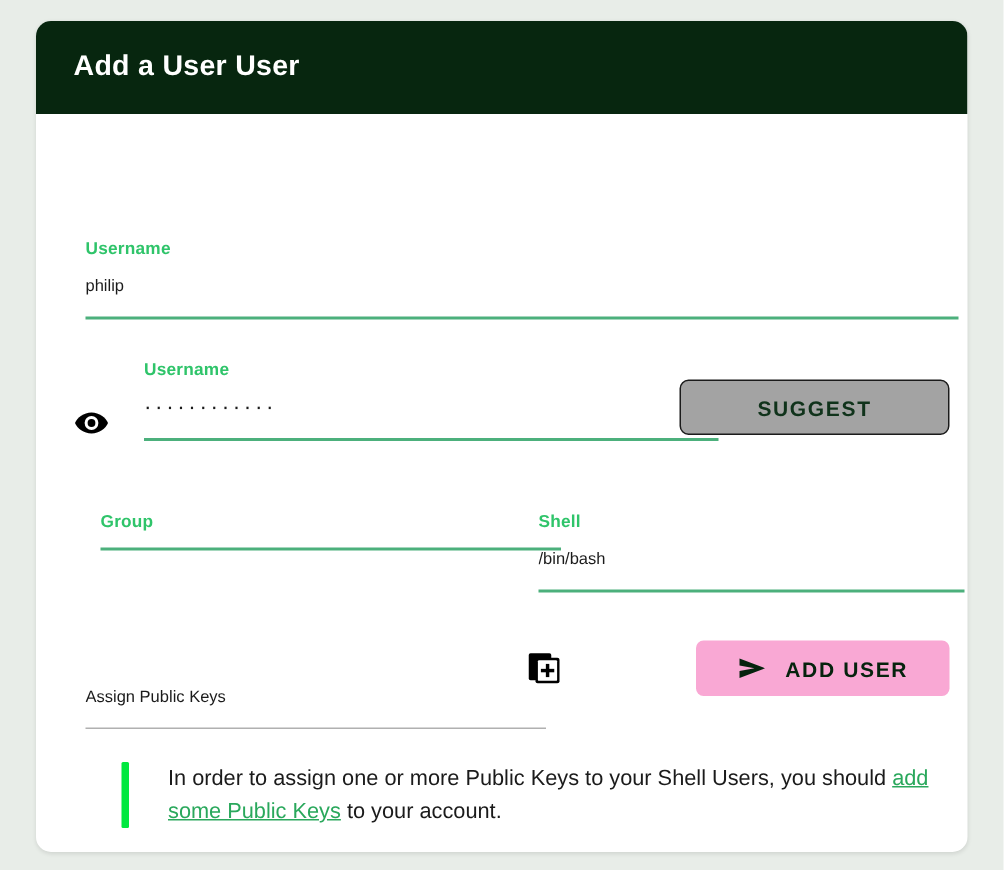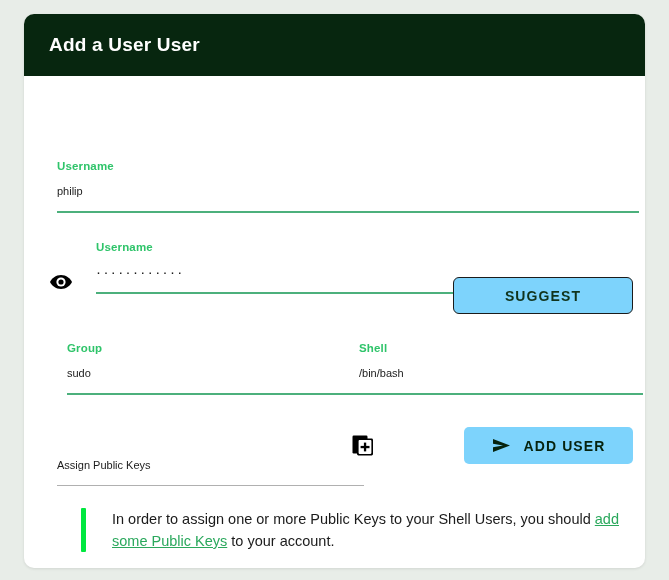--- a/index.html
+++ b/index.html
@@ -122,43 +122,43 @@
     top: 358px;
     width: 24px;
     height: 24px;
     cursor: pointer;
   }
 
   
   .btn-suggest {
     position: absolute;
     left: 429px;
-    top: 201px;
+    top: 177px;
     width: 180px;
     height: 37px;
     border: 1.6px solid #1b1b1b;
     border-radius: 6px;
-    background: #7dd3fc;
+    background: #a3a3a3;
     color: #10331b;
     font-size: 14px;
     font-weight: bold;
     letter-spacing: 1.1px;
     font-family: "Liberation Sans", sans-serif;
     cursor: pointer;
   }
 
   .btn-adduser {
     position: absolute;
     left: 440px;
     top: 351px;
     width: 169px;
     height: 37px;
     border: none;
     border-radius: 5px;
-    background: #7dd3fc;
+    background: #f9a8d4;
     color: #06230e;
     font-size: 14px;
     font-weight: bold;
     letter-spacing: 1.1px;
     font-family: "Liberation Sans", sans-serif;
     cursor: pointer;
     display: flex;
     align-items: center;
     justify-content: center;
     gap: 13px;
@@ -226,21 +226,20 @@
       <div class="field" id="password-field">
         <div class="field-label">Username</div>
         <div class="field-value dots">············</div>
         <div class="field-underline"></div>
       </div>
 
       <button class="btn-suggest">SUGGEST</button>
 
       <div class="field" id="group-field">
         <div class="field-label">Group</div>
-        <div class="field-value">sudo</div>
         <div class="field-underline"></div>
       </div>
 
       <div class="field" id="shell-field">
         <div class="field-label">Shell</div>
         <div class="field-value">/bin/bash</div>
         <div class="field-underline"></div>
       </div>
 
       <div class="field" id="pubkeys-field">

